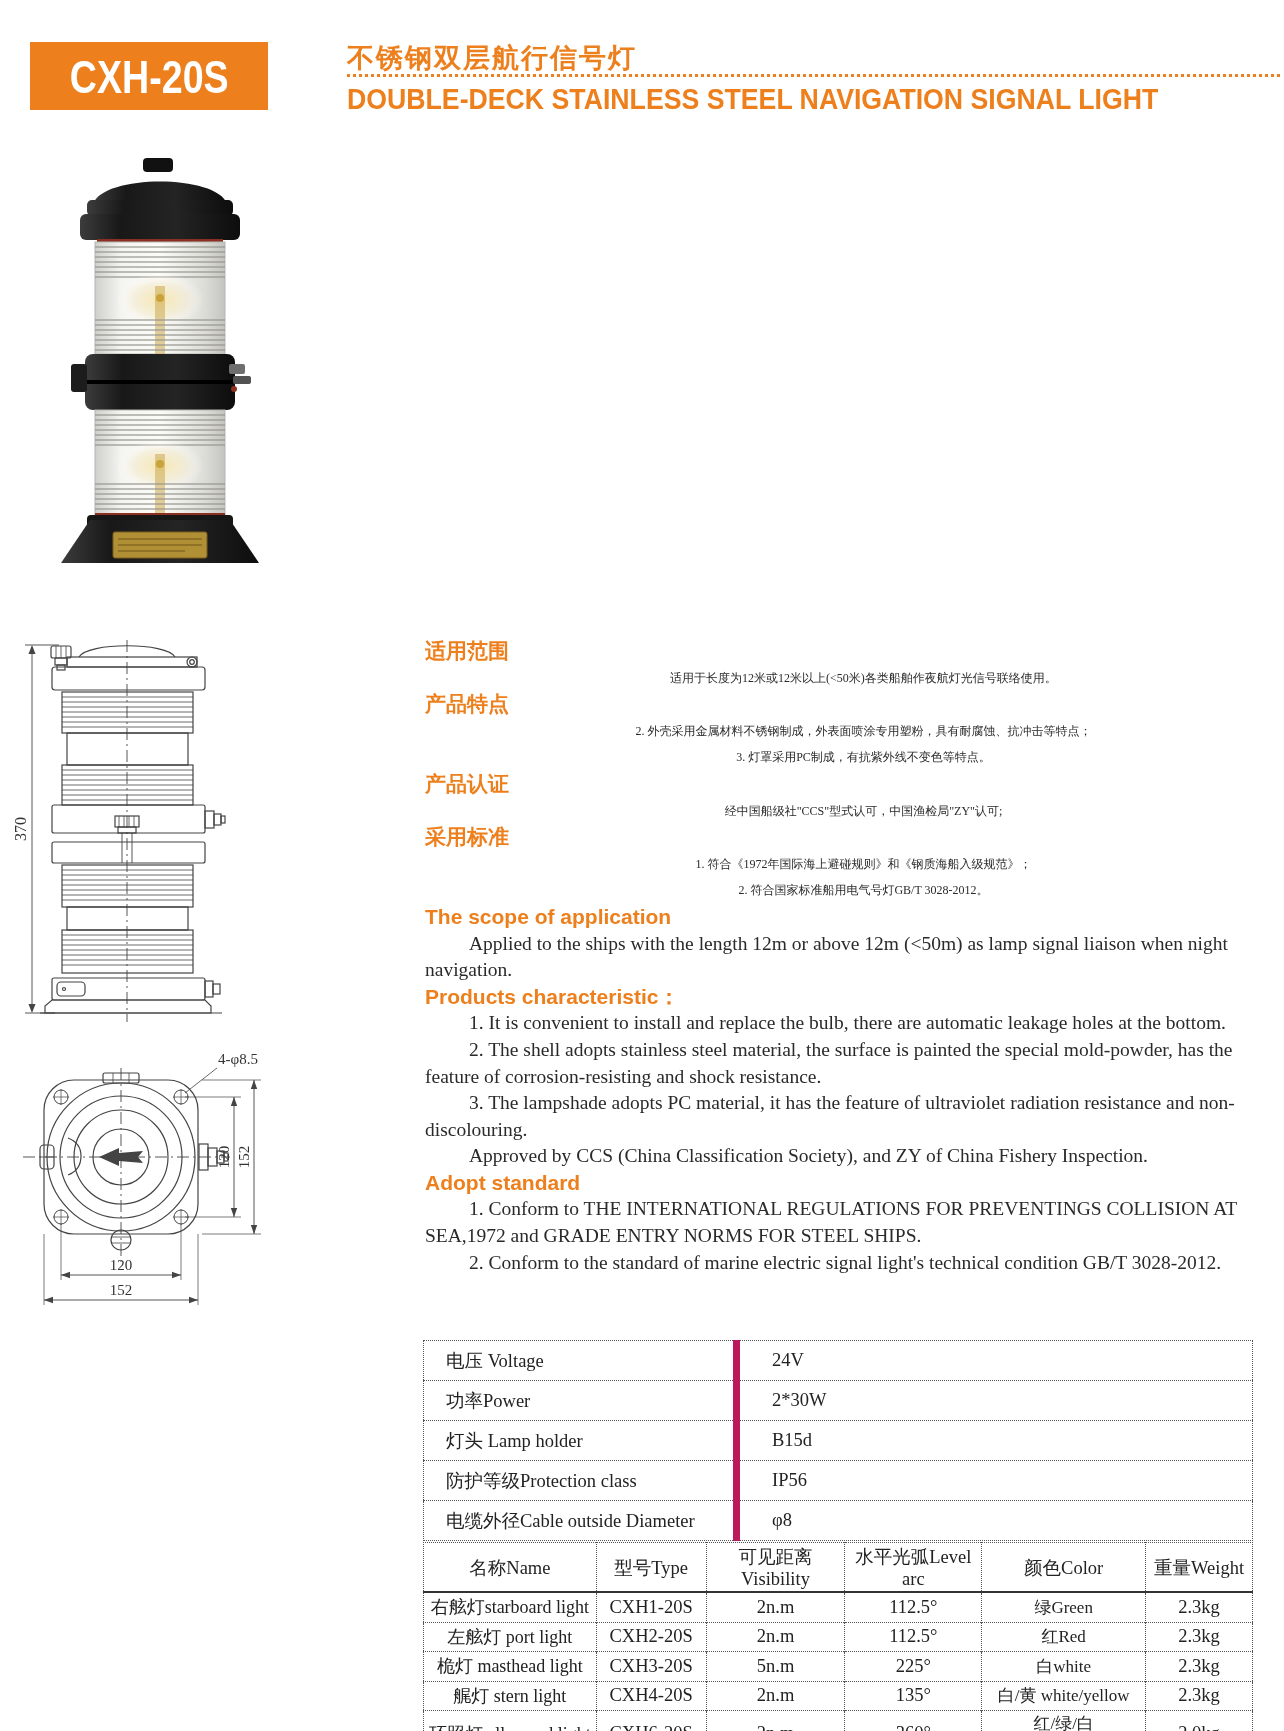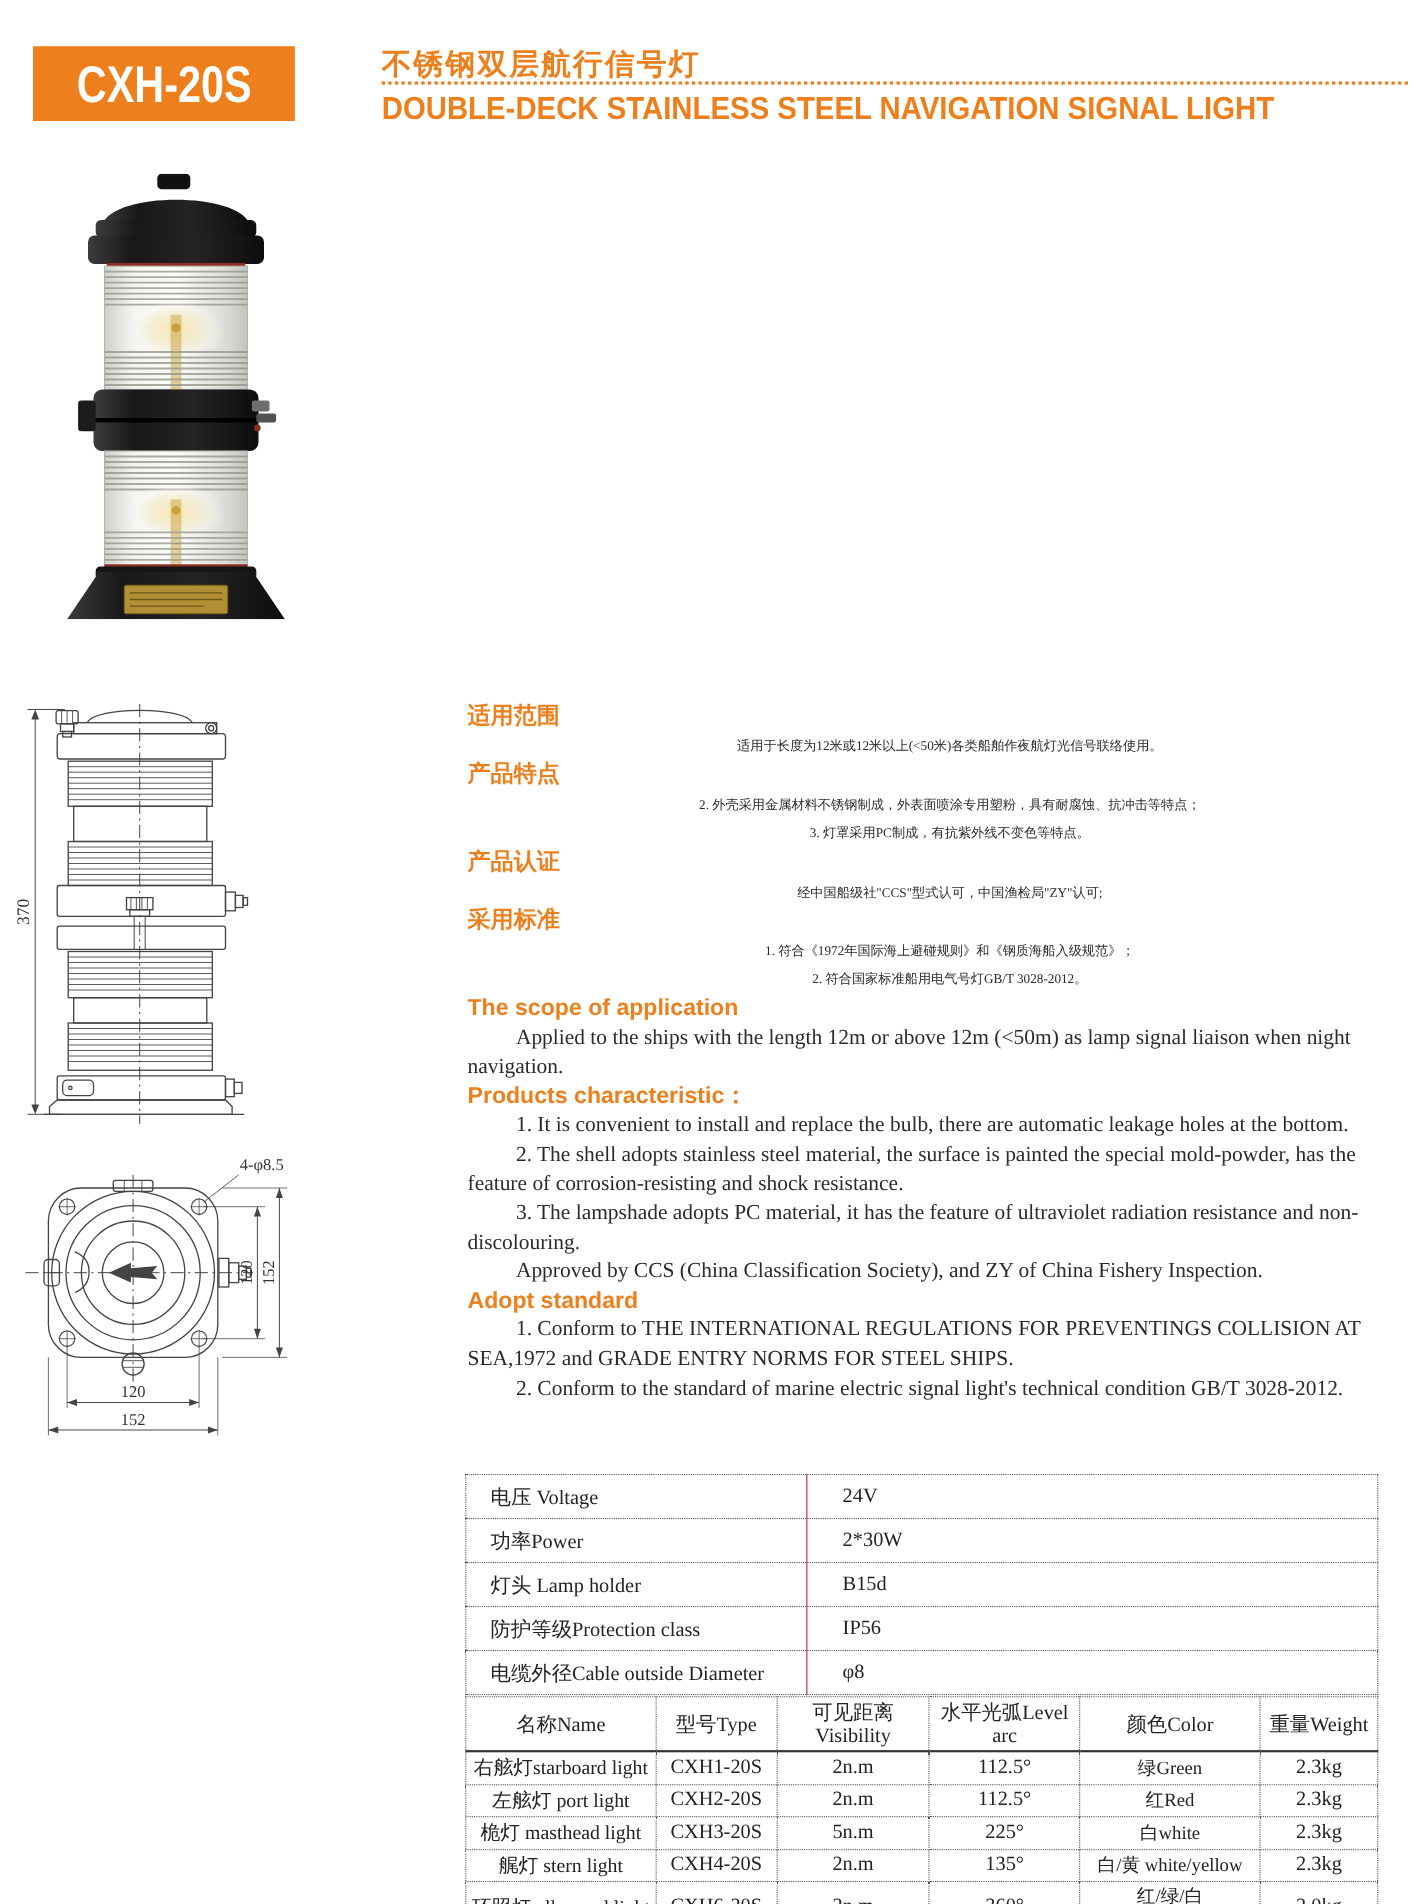--- a/index.html
+++ b/index.html
@@ -26,21 +26,21 @@
   .content h3{margin:0;line-height:26.6px;font-family:"Liberation Sans",sans-serif;
               font-weight:bold;font-size:21px;color:#ED7F1C;}
   .content p{margin:0;line-height:26.6px;text-indent:44px;}
   .content p.zh{font-size:12px;color:#2a2a2a;text-align:center;}
   .content p.en{font-size:19.5px;color:#2a2a2a;}
   
   table{border-collapse:collapse;}
   .spec{position:absolute;left:423px;top:1340px;width:830px;border:1px dotted #555;}
   .spec td{height:37px;font-size:18.5px;color:#222;}
   .spec tr+tr td{border-top:1px dotted #555;}
-  .spec td.lbl{width:286px;padding-left:22px;border-right:1px solid #be185d;}
+  .spec td.lbl{width:286px;padding-left:22px;border-right:7px solid #be185d;}
   .spec td.val{padding-left:32px;}
   
   .model{position:absolute;left:423px;top:1542px;width:830px;border:1px dotted #555;}
   .model th,.model td{height:26.5px;font-size:18.5px;font-weight:normal;text-align:center;
                       border-left:1px dotted #555;}
   .model th:first-child,.model td:first-child{border-left:none;}
   .model thead th{border-bottom:2px solid #333;}
   .model tbody tr+tr td{border-top:1px dotted #555;}
   .model td:first-child{font-size:18px;}
   .model td:nth-child(5){font-size:17px;}

